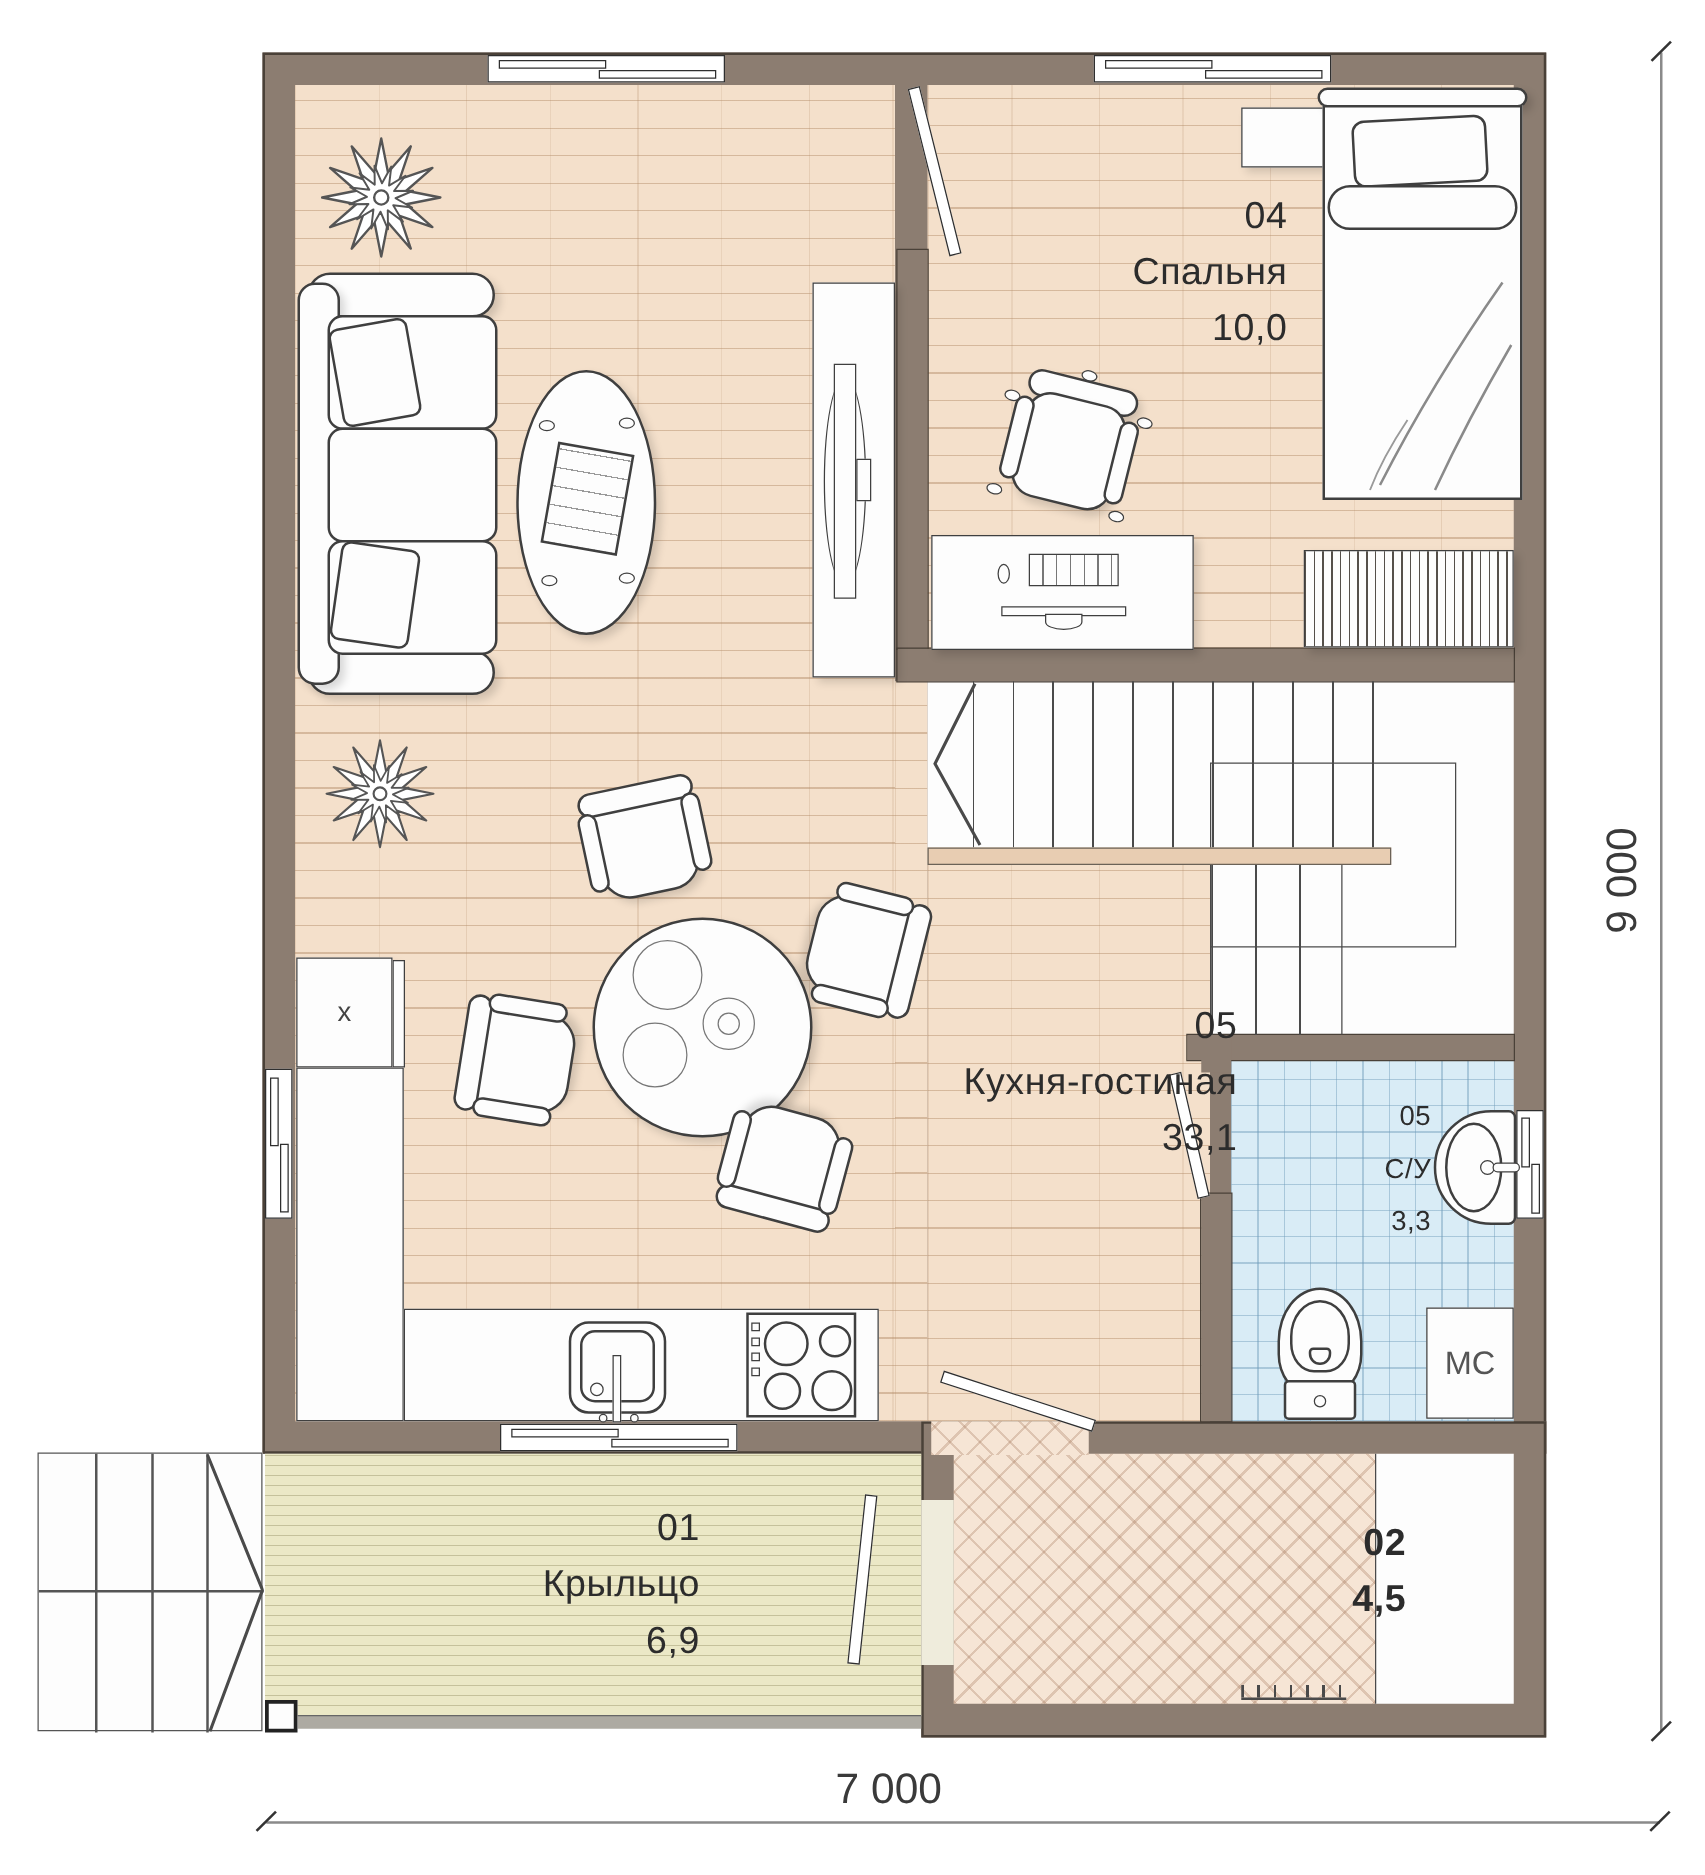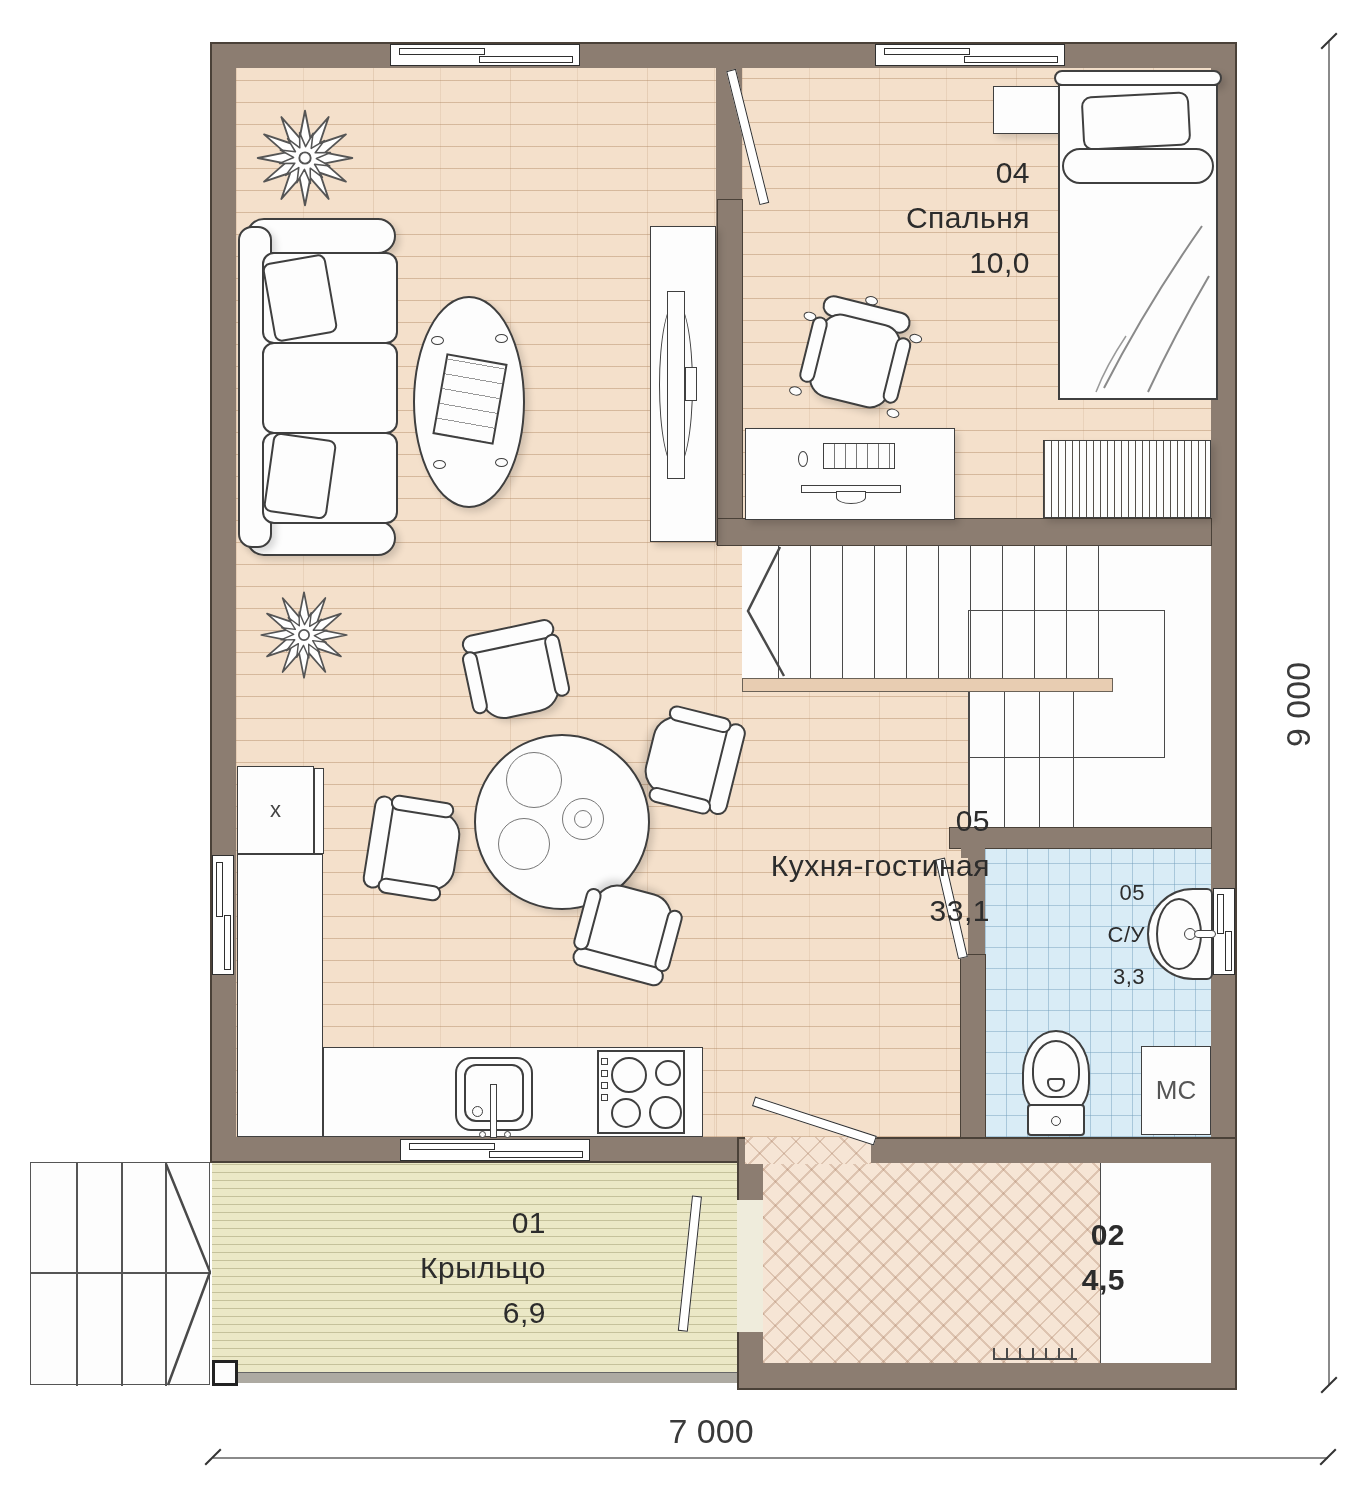--- a/index.html
+++ b/index.html
@@ -267,21 +267,21 @@
   <div class="abs room-label" style="left:640px;top:798px;width:350px;">
     <div>05</div>
     <div>Кухня-гостиная</div>
     <div>33,1</div>
   </div>
   <div class="abs room-label small-label" style="left:1000px;top:872px;width:145px;">
     <div>05</div>
     <div>С/У</div>
     <div>3,3</div>
   </div>
-  <div class="abs room-label" style="left:316px;top:1200px;width:230px;">
+  <div class="abs room-label" style="left:330px;top:1200px;width:230px;">
     <div>01</div>
     <div>Крыльцо</div>
     <div>6,9</div>
   </div>
   <div class="abs room-label" style="left:895px;top:1212px;width:230px;font-weight:bold;">
     <div>02</div>
     <div>4,5</div>
   </div>
 
   <div class="abs dim-line" style="left:213px;top:1457px;width:1115px;height:1.5px;"></div>

